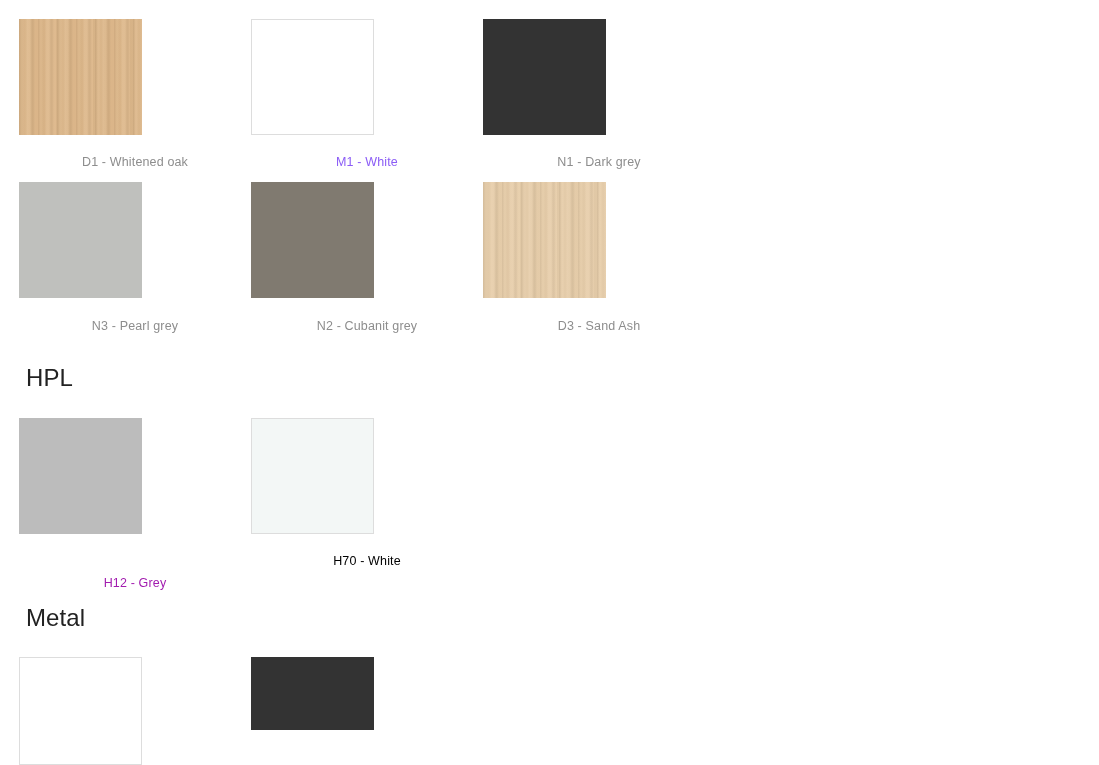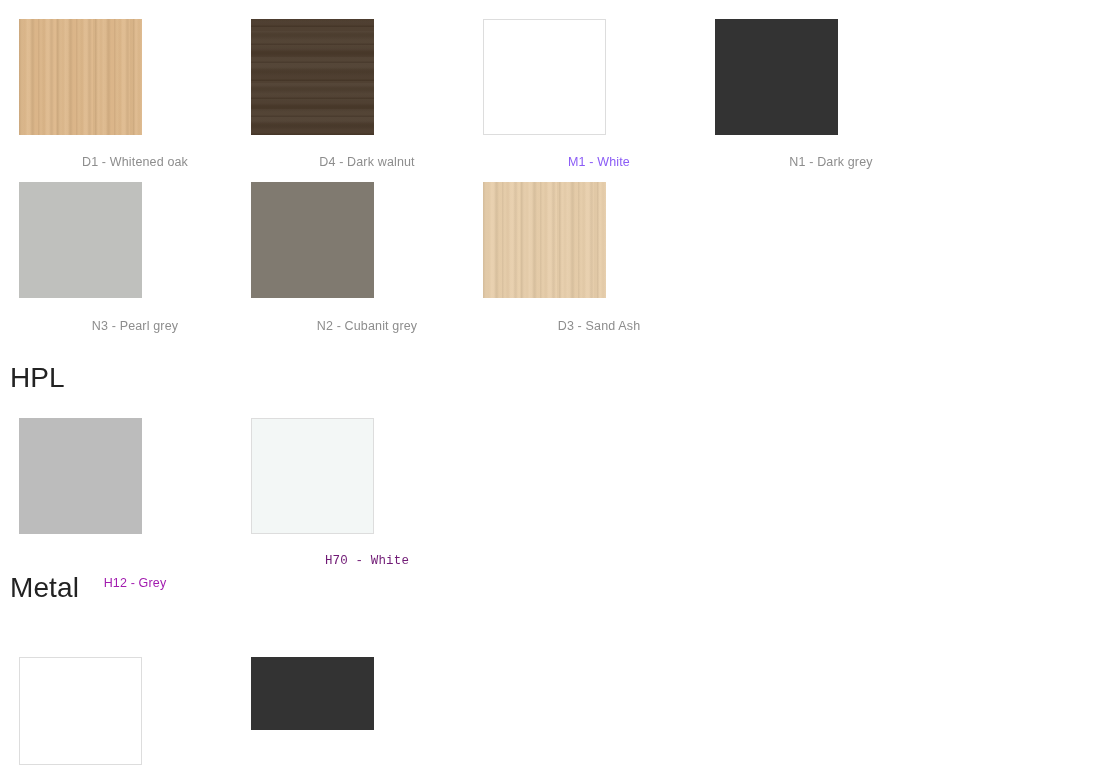--- a/index.html
+++ b/index.html
@@ -54,41 +54,41 @@
     font-size: 12.5px;
     line-height: 14px;
     color: #8d8d8d;
     letter-spacing: 0.15px;
     white-space: nowrap;
     font-family: "Liberation Sans", "DejaVu Sans", sans-serif;
   }
 
   
   .section-heading {
-    font-size: 28px;
+    font-size: 24px;
     line-height: 24px;
     color: #222222;
     font-weight: 400;
     letter-spacing: 0.1px;
-    padding-left: 10px;
+    padding-left: 26px;
   }
 
   
   .row-1 { position: absolute; left: 0; top: 19px; }
   .row-1 .swatch-label { margin-top: 20px; }
 
   .row-2 { position: absolute; left: 0; top: 182px; }
   .row-2 .swatch-label { margin-top: 21px; }
 
   .heading-hpl { position: absolute; left: 0; top: 366px; }
 
   .row-3 { position: absolute; left: 0; top: 418px; }
   .row-3 .swatch-label { margin-top: 20px; }
 
-  .heading-metal { position: absolute; left: 0; top: 576px; }
+  .heading-metal { position: absolute; left: 0; top: 606px; }
 
   .row-4 { position: absolute; left: 0; top: 657px; }
 
   
   .row-4 .swatch-box { height: 108px; }
   .row-4 .swatch-box.short { height: 73px; }
 
   
   .grain-vertical::after,
   .grain-horizontal::after {
@@ -132,24 +132,20 @@
 <div class="page" style="background: rgb(255, 255, 255);">
 
   <div class="swatch-grid row-1">
 
     <div class="swatch-cell">
       <div class="swatch-box grain-vertical" style="background-color: rgb(221, 183, 137);"></div>
       <div class="swatch-label" style="color: rgb(141, 141, 141);">D1 - Whitened oak</div>
     </div>
 
 
-    <div class="swatch-cell">
-      <div class="swatch-box grain-horizontal" style="background-color: rgb(74, 58, 43);"></div>
-      <div class="swatch-label" style="color: rgb(141, 141, 141);">D4 - Dark walnut</div>
-    </div>
 
     <div class="swatch-cell">
       <div class="swatch-box bordered" style="background-color: rgb(255, 255, 255);"></div>
       <div class="swatch-label" style="color: #8b5cf6;">M1 - White</div>
     </div>
 
     <div class="swatch-cell">
       <div class="swatch-box" style="background-color: rgb(51, 51, 51);"></div>
       <div class="swatch-label" style="color: rgb(141, 141, 141);">N1 - Dark grey</div>
     </div>
@@ -183,21 +179,21 @@
   <div class="swatch-grid row-3">
 
     <div class="swatch-cell">
       <div class="swatch-box" style="background-color: rgb(188, 188, 188);"></div>
       <div class="swatch-label" style="color: #a21caf; margin-top: 42px;">H12 - Grey</div>
     </div>
 
 
     <div class="swatch-cell">
       <div class="swatch-box bordered" style="background-color: rgb(243, 247, 246);"></div>
-      <div class="swatch-label" style="color: #701a75; font-family: Liberation Mono, monospace;">H70 - White</div>
+      <div class="swatch-label" style="color: #000000;">H70 - White</div>
     </div>
 
     <div class="swatch-cell"></div>
     <div class="swatch-cell"></div>
 
   </div>
 
   <div class="section-heading heading-metal" style="color: rgb(34, 34, 34);">Metal</div>
 
   <div class="swatch-grid row-4">

